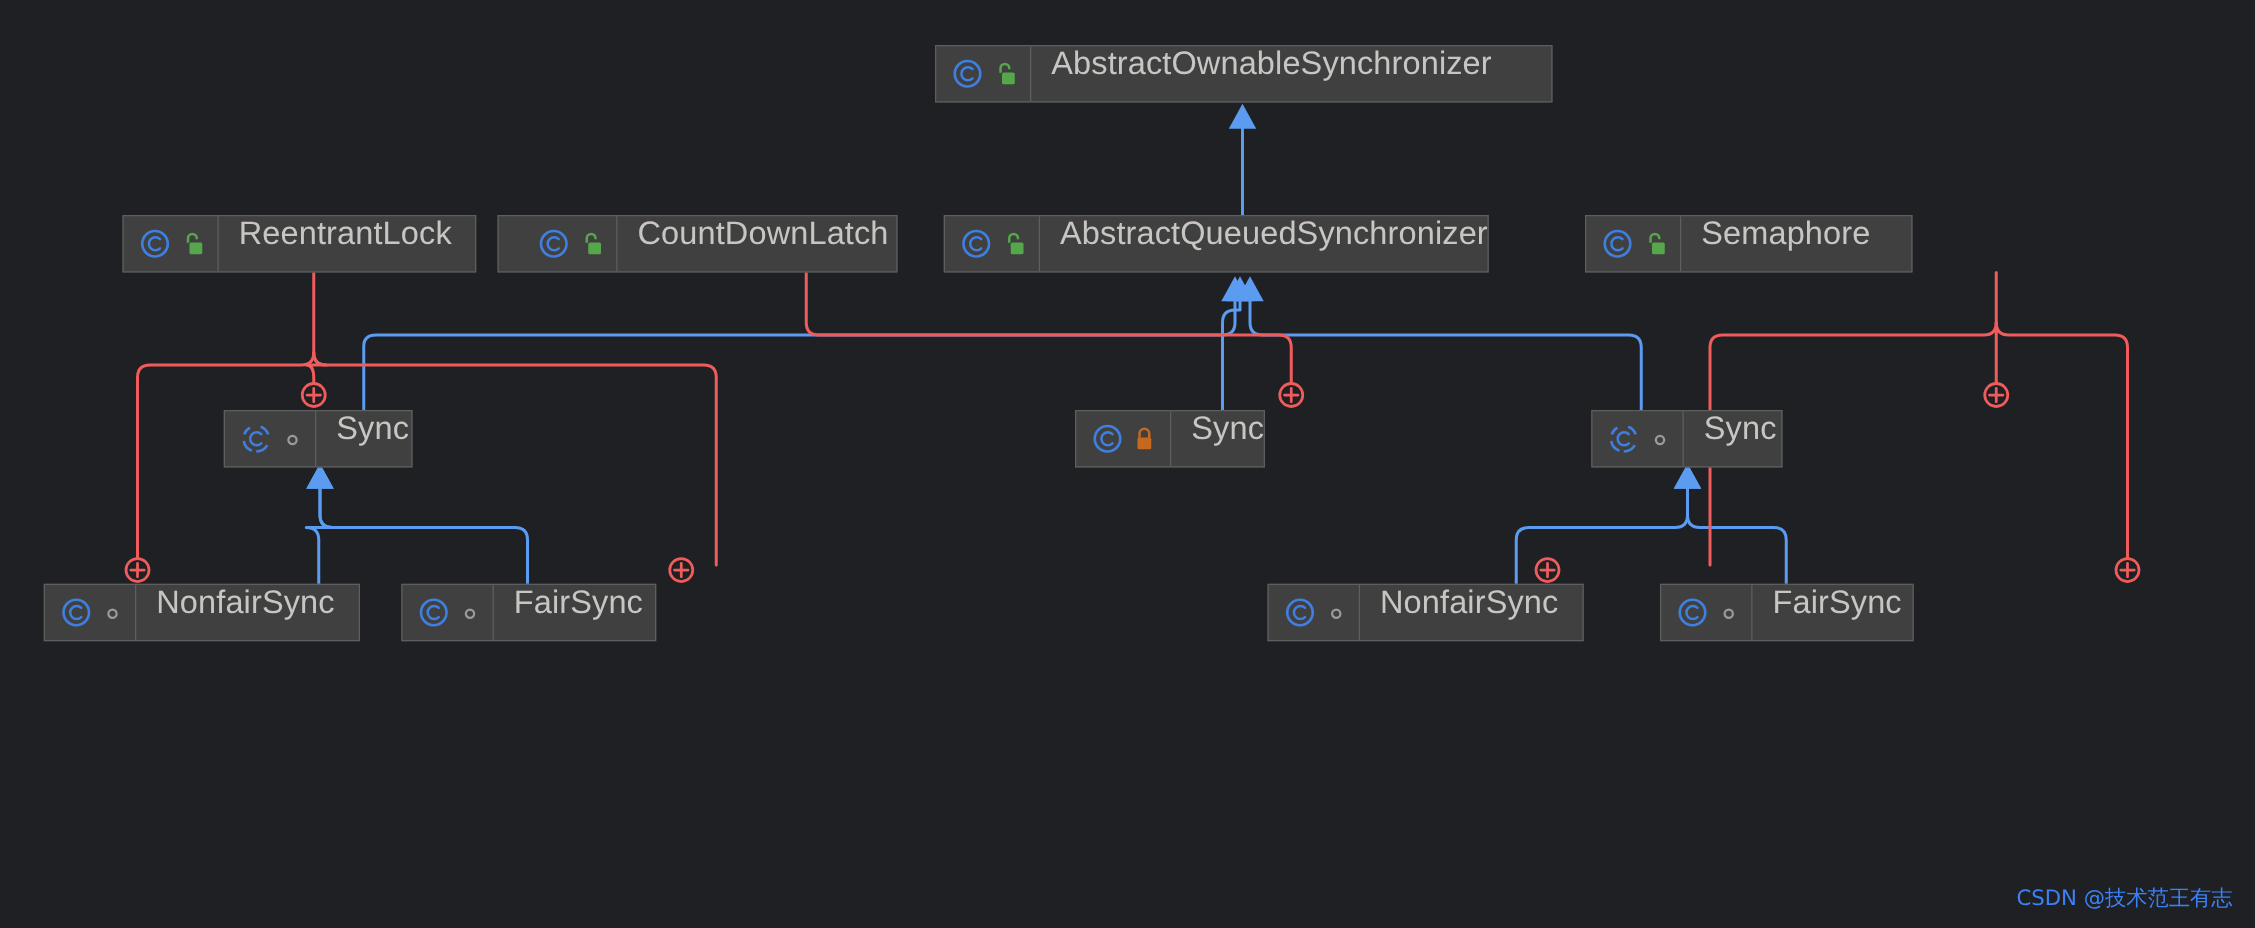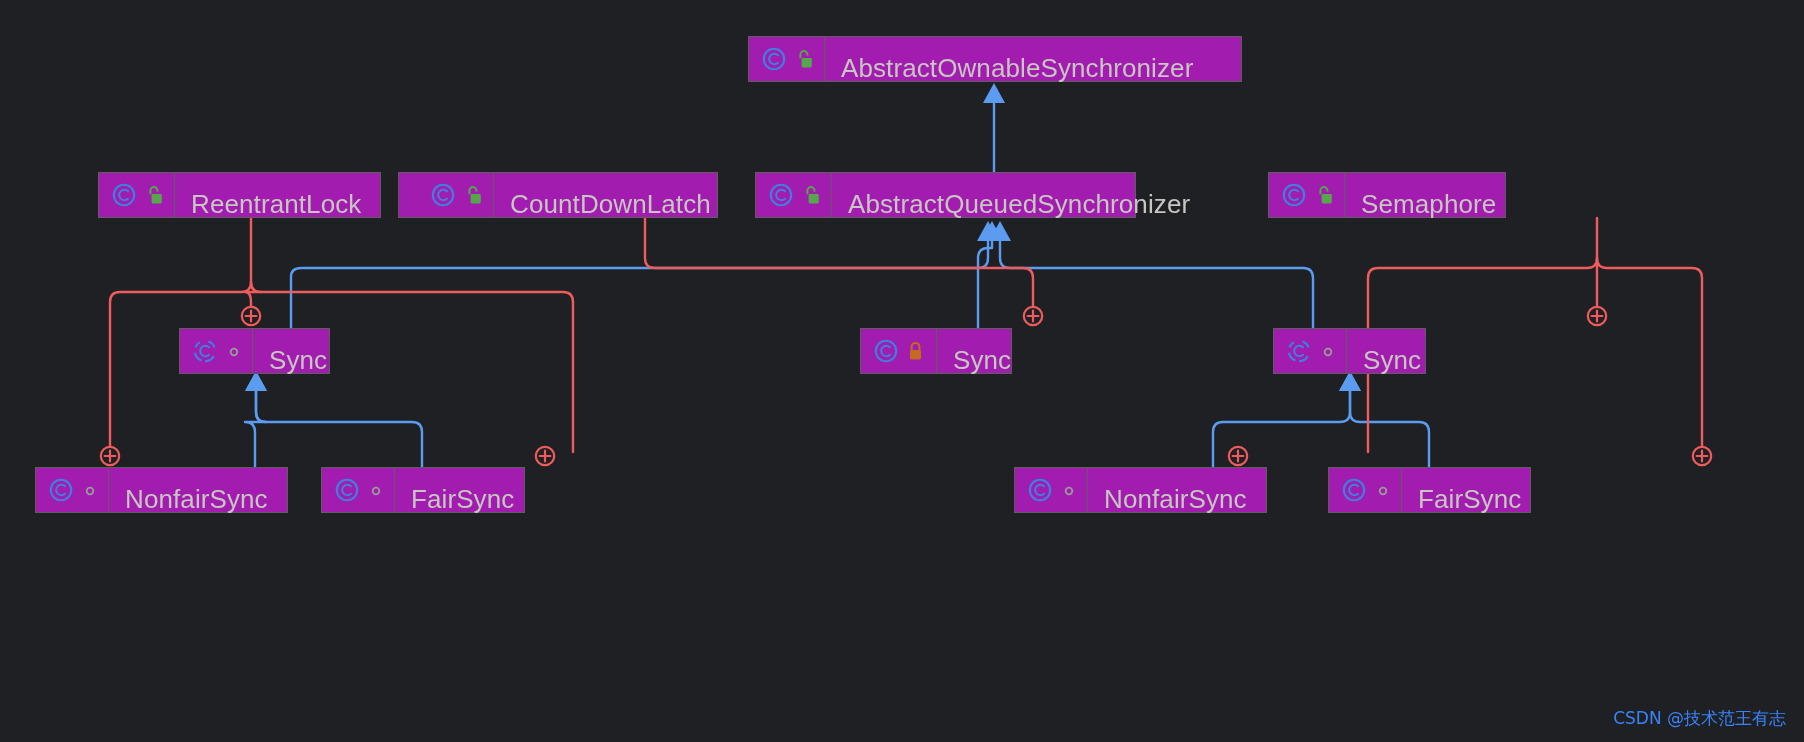--- a/index.html
+++ b/index.html
@@ -18,22 +18,22 @@
   #wires {
     position: absolute;
     left: 0; top: 0;
     width: 1804px;
     height: 742px;
     pointer-events: none;
   }
   .node {
     position: absolute;
     display: flex;
-    align-items: flex-end;
-    background: #a21caf;
+    align-items: flex-start;
+    background: #404040;
     border: 1px solid #5e5e5e;
     box-sizing: border-box;
     height: 46px;
     padding: 0 0 0 0;
     z-index: 5;
   }
   .node .gutter {
     display: flex;
     align-items: center;
     justify-content: center;
@@ -179,38 +179,38 @@
           </span>
           <span style="display: flex;">
             <svg width="17" height="20" viewBox="0 0 17 20" class="ico">
               <path d="M 4.4 9.2 L 4.4 5.6 A 3.5 3.5 0 0 1 11.4 5.6 L 11.4 6.4" stroke="#56a74b" stroke-width="2.0" fill="none"></path>
               <rect x="5.6" y="9.0" width="10.2" height="9.4" rx="1.3" fill="#56a74b"></rect>
             </svg>
           </span>
         </div>
         <div class="label">CountDownLatch</div>
       </div>
-      <div class="node" style="left: 755px; top: 172px; width: 381px;">
+      <div class="node" style="left: 755px; top: 172px; width: 436px;">
         <div class="gutter">
           <span style="display: flex;">
             <svg width="26" height="26" viewBox="0 0 26 26" class="ico">
               <circle cx="13" cy="13" r="10.2" stroke="#3f7fe0" stroke-width="2.1" fill="none"></circle>
               <path d="M 17 9.3 A 5.2 5.2 0 1 0 17 16.7" stroke="#3f7fe0" stroke-width="2.0" fill="none" stroke-linecap="round"></path>
             </svg>
           </span>
           <span style="display: flex;">
             <svg width="17" height="20" viewBox="0 0 17 20" class="ico">
               <path d="M 4.4 9.2 L 4.4 5.6 A 3.5 3.5 0 0 1 11.4 5.6 L 11.4 6.4" stroke="#56a74b" stroke-width="2.0" fill="none"></path>
               <rect x="5.6" y="9.0" width="10.2" height="9.4" rx="1.3" fill="#56a74b"></rect>
             </svg>
           </span>
         </div>
         <div class="label">AbstractQueuedSynchronizer</div>
       </div>
-      <div class="node" style="left: 1268px; top: 172px; width: 238px;">
+      <div class="node" style="left: 1268px; top: 172px; width: 262px;">
         <div class="gutter">
           <span style="display: flex;">
             <svg width="26" height="26" viewBox="0 0 26 26" class="ico">
               <circle cx="13" cy="13" r="10.2" stroke="#3f7fe0" stroke-width="2.1" fill="none"></circle>
               <path d="M 17 9.3 A 5.2 5.2 0 1 0 17 16.7" stroke="#3f7fe0" stroke-width="2.0" fill="none" stroke-linecap="round"></path>
             </svg>
           </span>
           <span style="display: flex;">
             <svg width="17" height="20" viewBox="0 0 17 20" class="ico">
               <path d="M 4.4 9.2 L 4.4 5.6 A 3.5 3.5 0 0 1 11.4 5.6 L 11.4 6.4" stroke="#56a74b" stroke-width="2.0" fill="none"></path>

